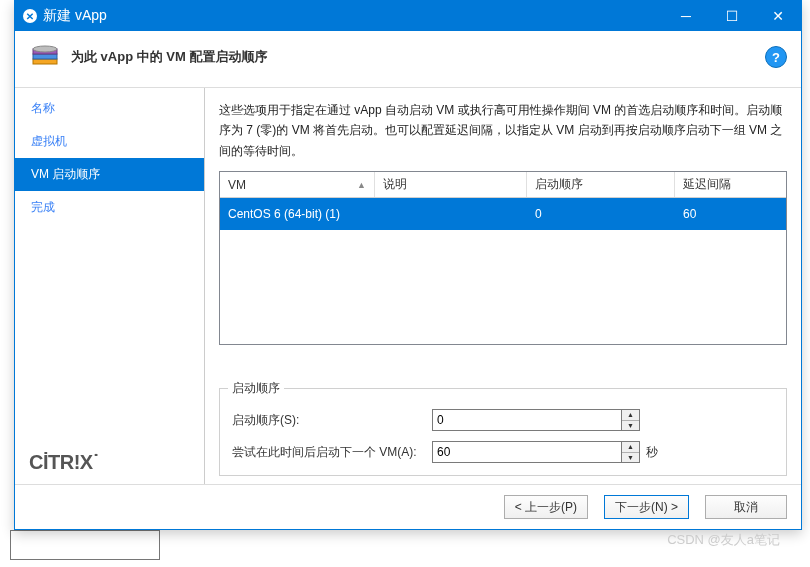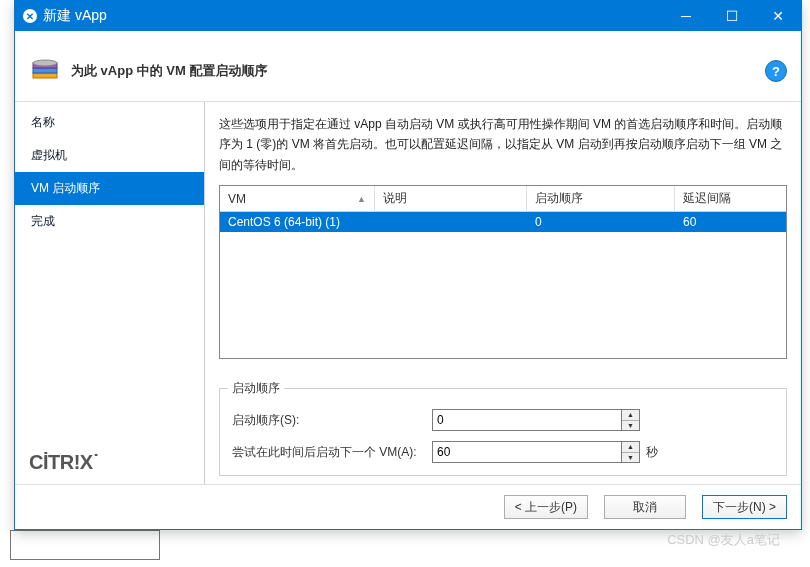--- a/index.html
+++ b/index.html
@@ -7,46 +7,46 @@
 .outer { width: 810px; height: 567px; position: relative; }
 .page-bg { position:absolute; left:10px; top:530px; width:150px; height:30px; border:1px solid #767676; background:#fff; }
 
 .window { position: absolute; left: 14px; top: 0; width: 788px; height: 530px; border: 1px solid #0078d7; background: #fff; display: flex; flex-direction: column; box-shadow: 0 4px 12px rgba(0,0,0,0.2); }
 .titlebar { height: 30px; background: #0078d7; color: #fff; display: flex; align-items: center; padding: 0 0 0 8px; }
 .titlebar-icon { width: 14px; height: 14px; border-radius: 50%; background: #fff; margin-right: 6px; display:flex; align-items:center; justify-content:center; font-size:10px; color:#0078d7; font-weight:bold; }
 .titlebar-title { flex: 1; font-size: 14px; }
 .titlebar-btns { display: flex; }
 .titlebar-btn { width: 46px; height: 30px; display: flex; align-items: center; justify-content: center; font-size: 14px; }
 
-.header { display: flex; align-items: center; padding: 24px 14px 14px 14px; border-bottom: 1px solid #ddd; }
+.header { display: flex; align-items: center; padding: 10px 14px 14px 14px; border-bottom: 1px solid #ddd; }
 .header-icon { width: 32px; height: 32px; margin-right: 10px; }
 .header-title { font-size: 13px; font-weight: bold; flex:1; }
 .help-icon { width:22px; height:22px; border-radius:50%; background:#2196f3; color:#fff; display:flex; align-items:center; justify-content:center; font-size:13px; font-weight:bold; border:1px solid #0d6fbb; }
 
 .body { flex: 1; display: flex; overflow:hidden; }
 .sidebar { width: 190px; border-right: 1px solid #ccc; display:flex; flex-direction:column; padding-top:4px; position:relative; }
-.step { padding: 8px 16px; color: #0f172a; cursor: default; font-size:12px; }
+.step { padding: 8px 16px; color: #3b82f6; cursor: default; font-size:12px; }
 .step.current { background: #0078d7; color: #fff; }
 .logo { position:absolute; bottom:10px; left:14px; font-size:20px; font-weight:bold; color:#555; letter-spacing:-0.5px; }
 .logo .dot { color:#555; }
 
 .main { flex: 1; padding: 12px 14px 8px 14px; display: flex; flex-direction: column; }
 .desc { font-size: 12px; line-height: 1.7; color: #222; margin-bottom: 10px; }
 
 .table-wrap { border: 1px solid #828790; flex:0 0 172px; background:#fff; }
 .table-head { display: flex; background: #fff; border-bottom: 1px solid #d0d0d0; }
 .th { padding: 4px 8px; font-size: 12px; border-right: 1px solid #e0e0e0; display:flex; align-items:center; }
 .th.vm { width: 155px; gap: 48px; }
 .th.desc-col { width: 152px; }
 .th.order { width: 148px; }
 .th.delay { flex:1; border-right:none; }
 .sort-icon { margin-left: auto; color:#888; font-size:9px; }
 .table-rows { height: 146px; overflow: auto; background:#fff; }
 .tr { display: flex; color:#fff; background:#0078d7; }
-.td { padding: 3px 8px; font-size: 12px; }
+.td { padding: 9px 8px; font-size: 12px; }
 .td.vm { width: 155px; }
 .td.desc-col { width: 152px; }
 .td.order { width: 148px; }
 .td.delay { flex:1; }
 
 .spacer { flex:1; }
 
 .fieldset { border: 1px solid #d0d0d0; padding: 10px 12px 12px 12px; position:relative; margin-top: 6px; }
 .legend { position:absolute; top:-9px; left:8px; background:#fff; padding:0 4px; font-size:12px; }
 .form-row { display:flex; align-items:center; margin-top:10px; }
@@ -97,21 +97,21 @@
   <div class="body">
     <div class="sidebar">
       <div class="step">名称</div>
       <div class="step">虚拟机</div>
       <div class="step current">VM 启动顺序</div>
       <div class="step">完成</div>
       <div class="logo"><span>CİTR</span><span class="dot">!</span><span>X</span>˙</div>
     </div>
 
     <div class="main">
-      <div class="desc">这些选项用于指定在通过 vApp 自动启动 VM 或执行高可用性操作期间 VM 的首选启动顺序和时间。启动顺序为 1 (零)的 VM 将首先启动。也可以配置延迟间隔，以指定从 VM 启动到再按启动顺序启动下一组 VM 之间的等待时间。</div>
+      <div class="desc">这些选项用于指定在通过 vApp 自动启动 VM 或执行高可用性操作期间 VM 的首选启动顺序和时间。启动顺序为 7 (零)的 VM 将首先启动。也可以配置延迟间隔，以指定从 VM 启动到再按启动顺序启动下一组 VM 之间的等待时间。</div>
 
       <div class="table-wrap">
         <div class="table-head">
           <div class="th vm">
                 <span>VM</span>
                 <span class="sort-icon">▲</span>
               </div>
           <div class="th desc-col">说明</div>
           <div class="th order">启动顺序</div>
           <div class="th delay">延迟间隔</div>
@@ -150,21 +150,21 @@
             </div>
           </div>
           <div class="unit">秒</div>
         </div>
       </div>
     </div>
   </div>
 
   <div class="footer">
     <div class="btn">&lt; 上一步(P)</div>
+    <div class="btn default">下一步(N) &gt;</div>
     <div class="btn">取消</div>
-    <div class="btn default">下一步(N) &gt;</div>
   </div>
 
 </div>
 
 <div class="watermark">CSDN @友人a笔记</div>
 
 </div>
 
 </body></html>

